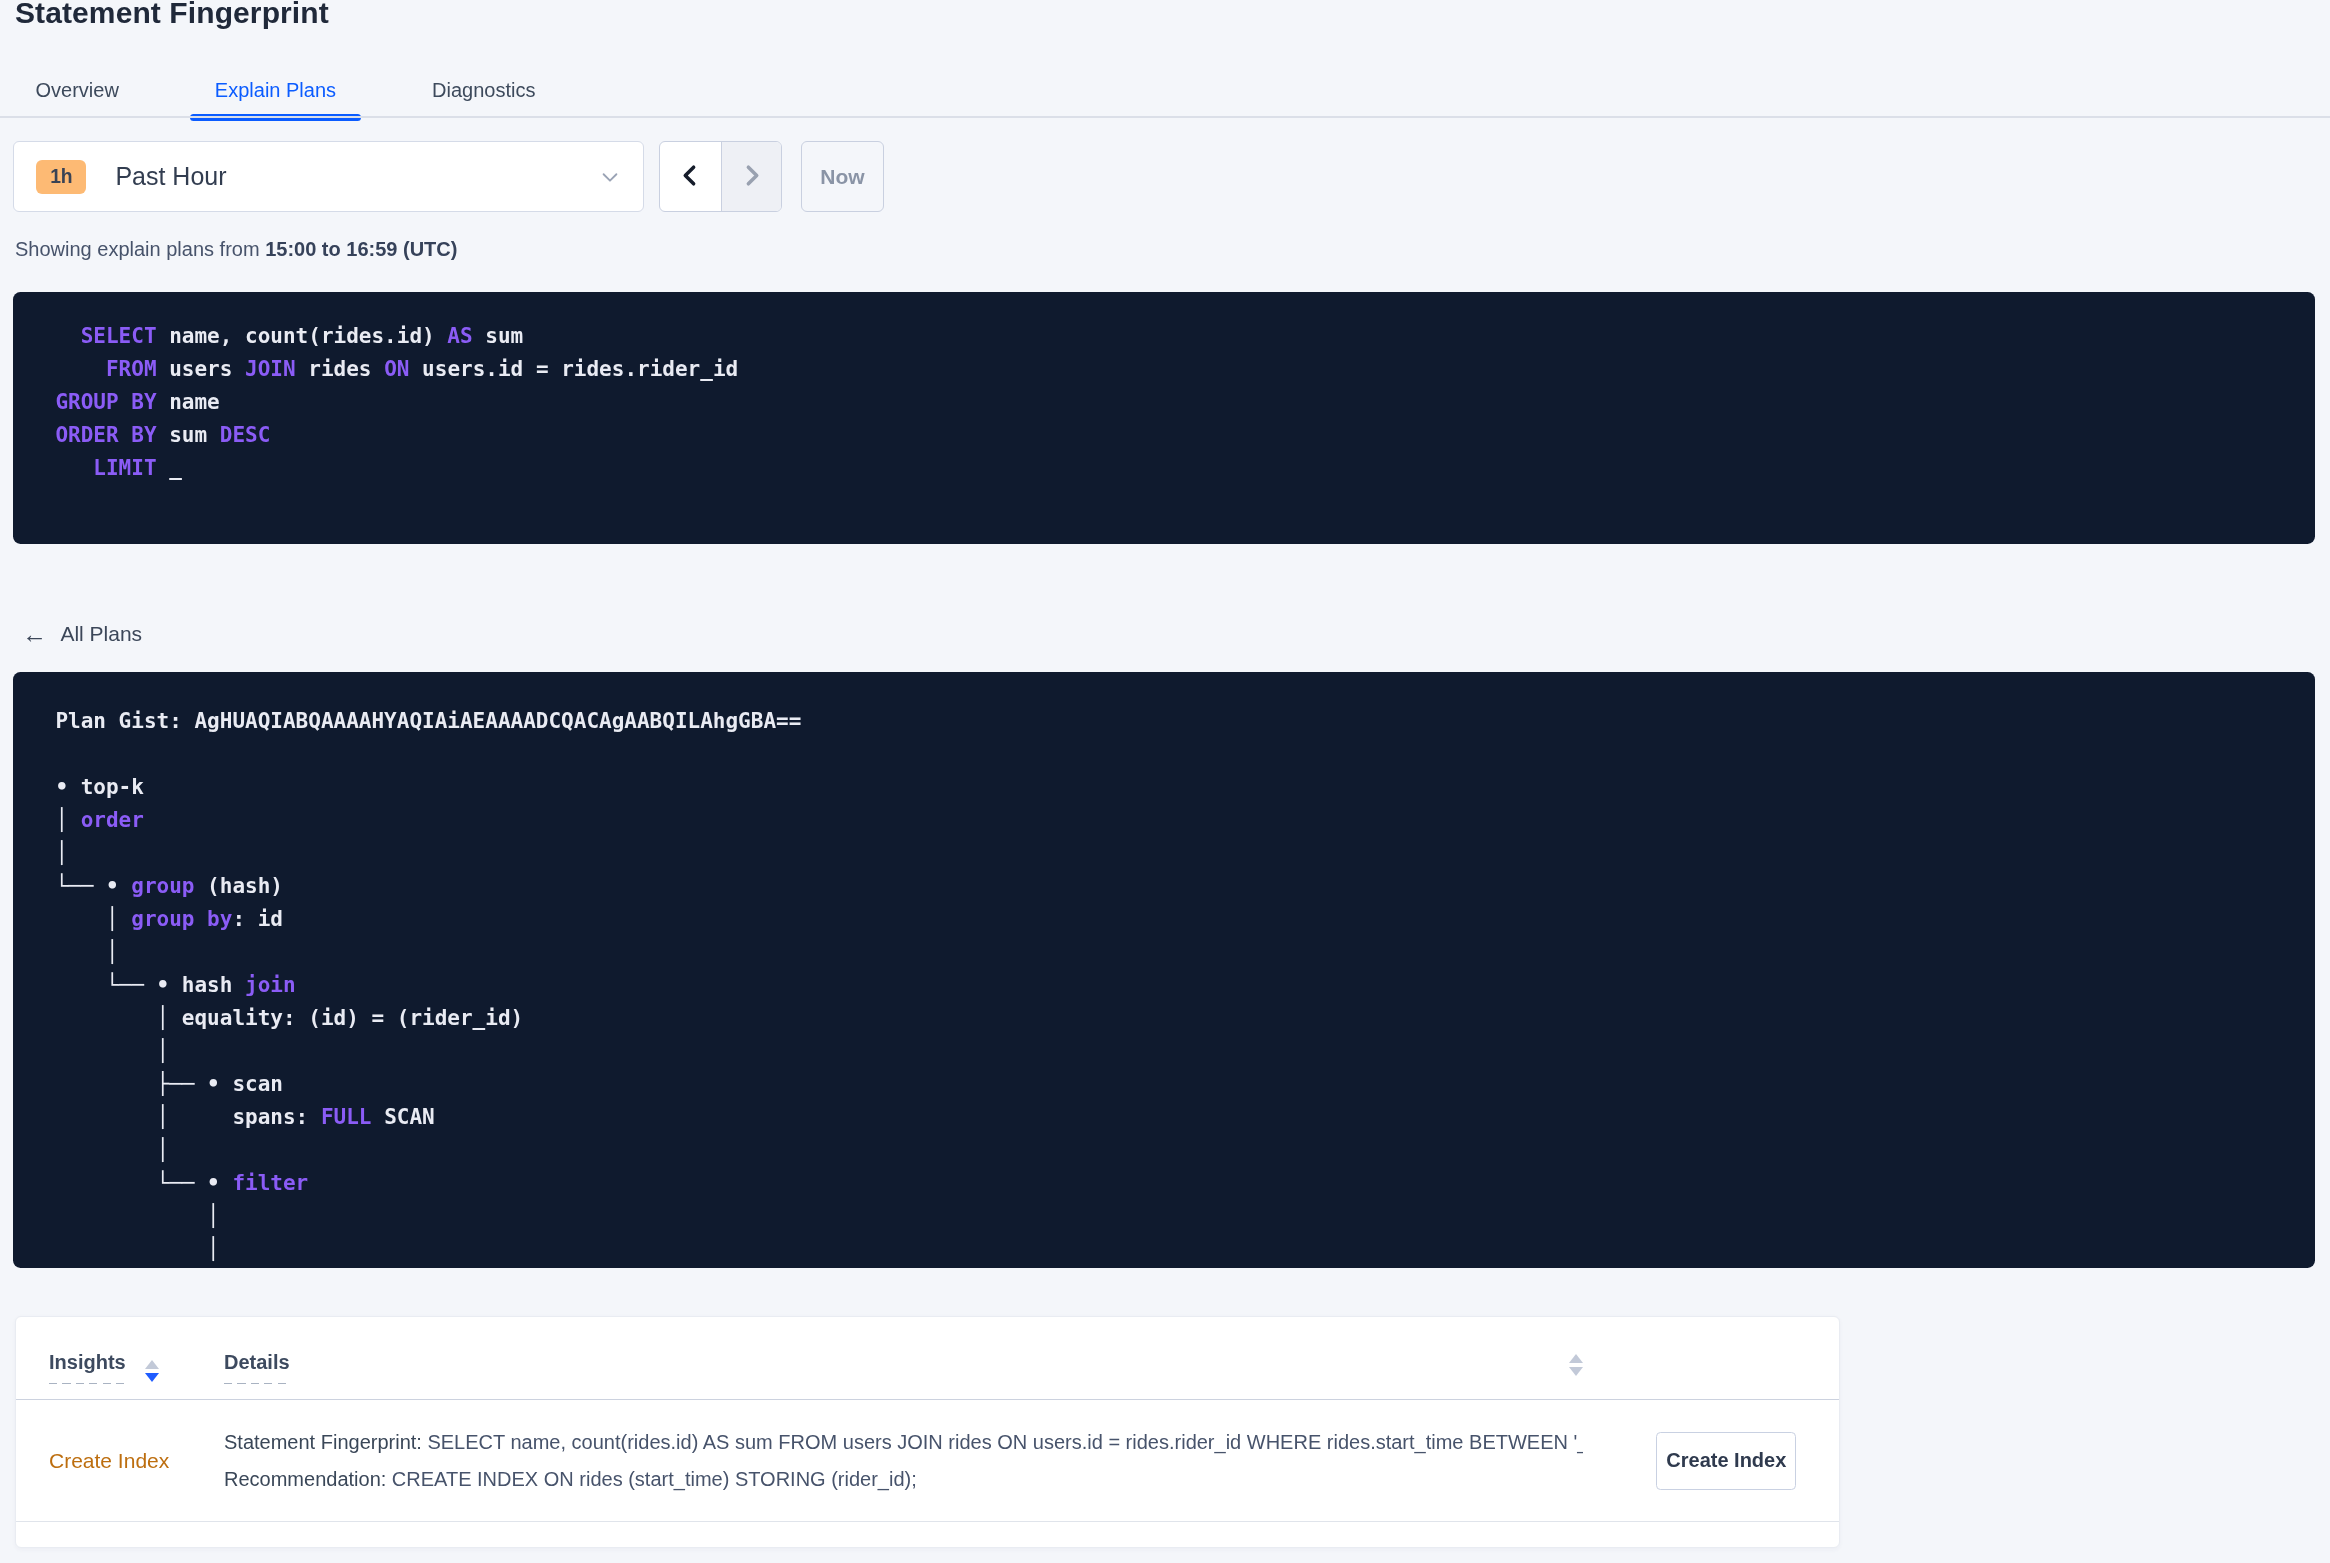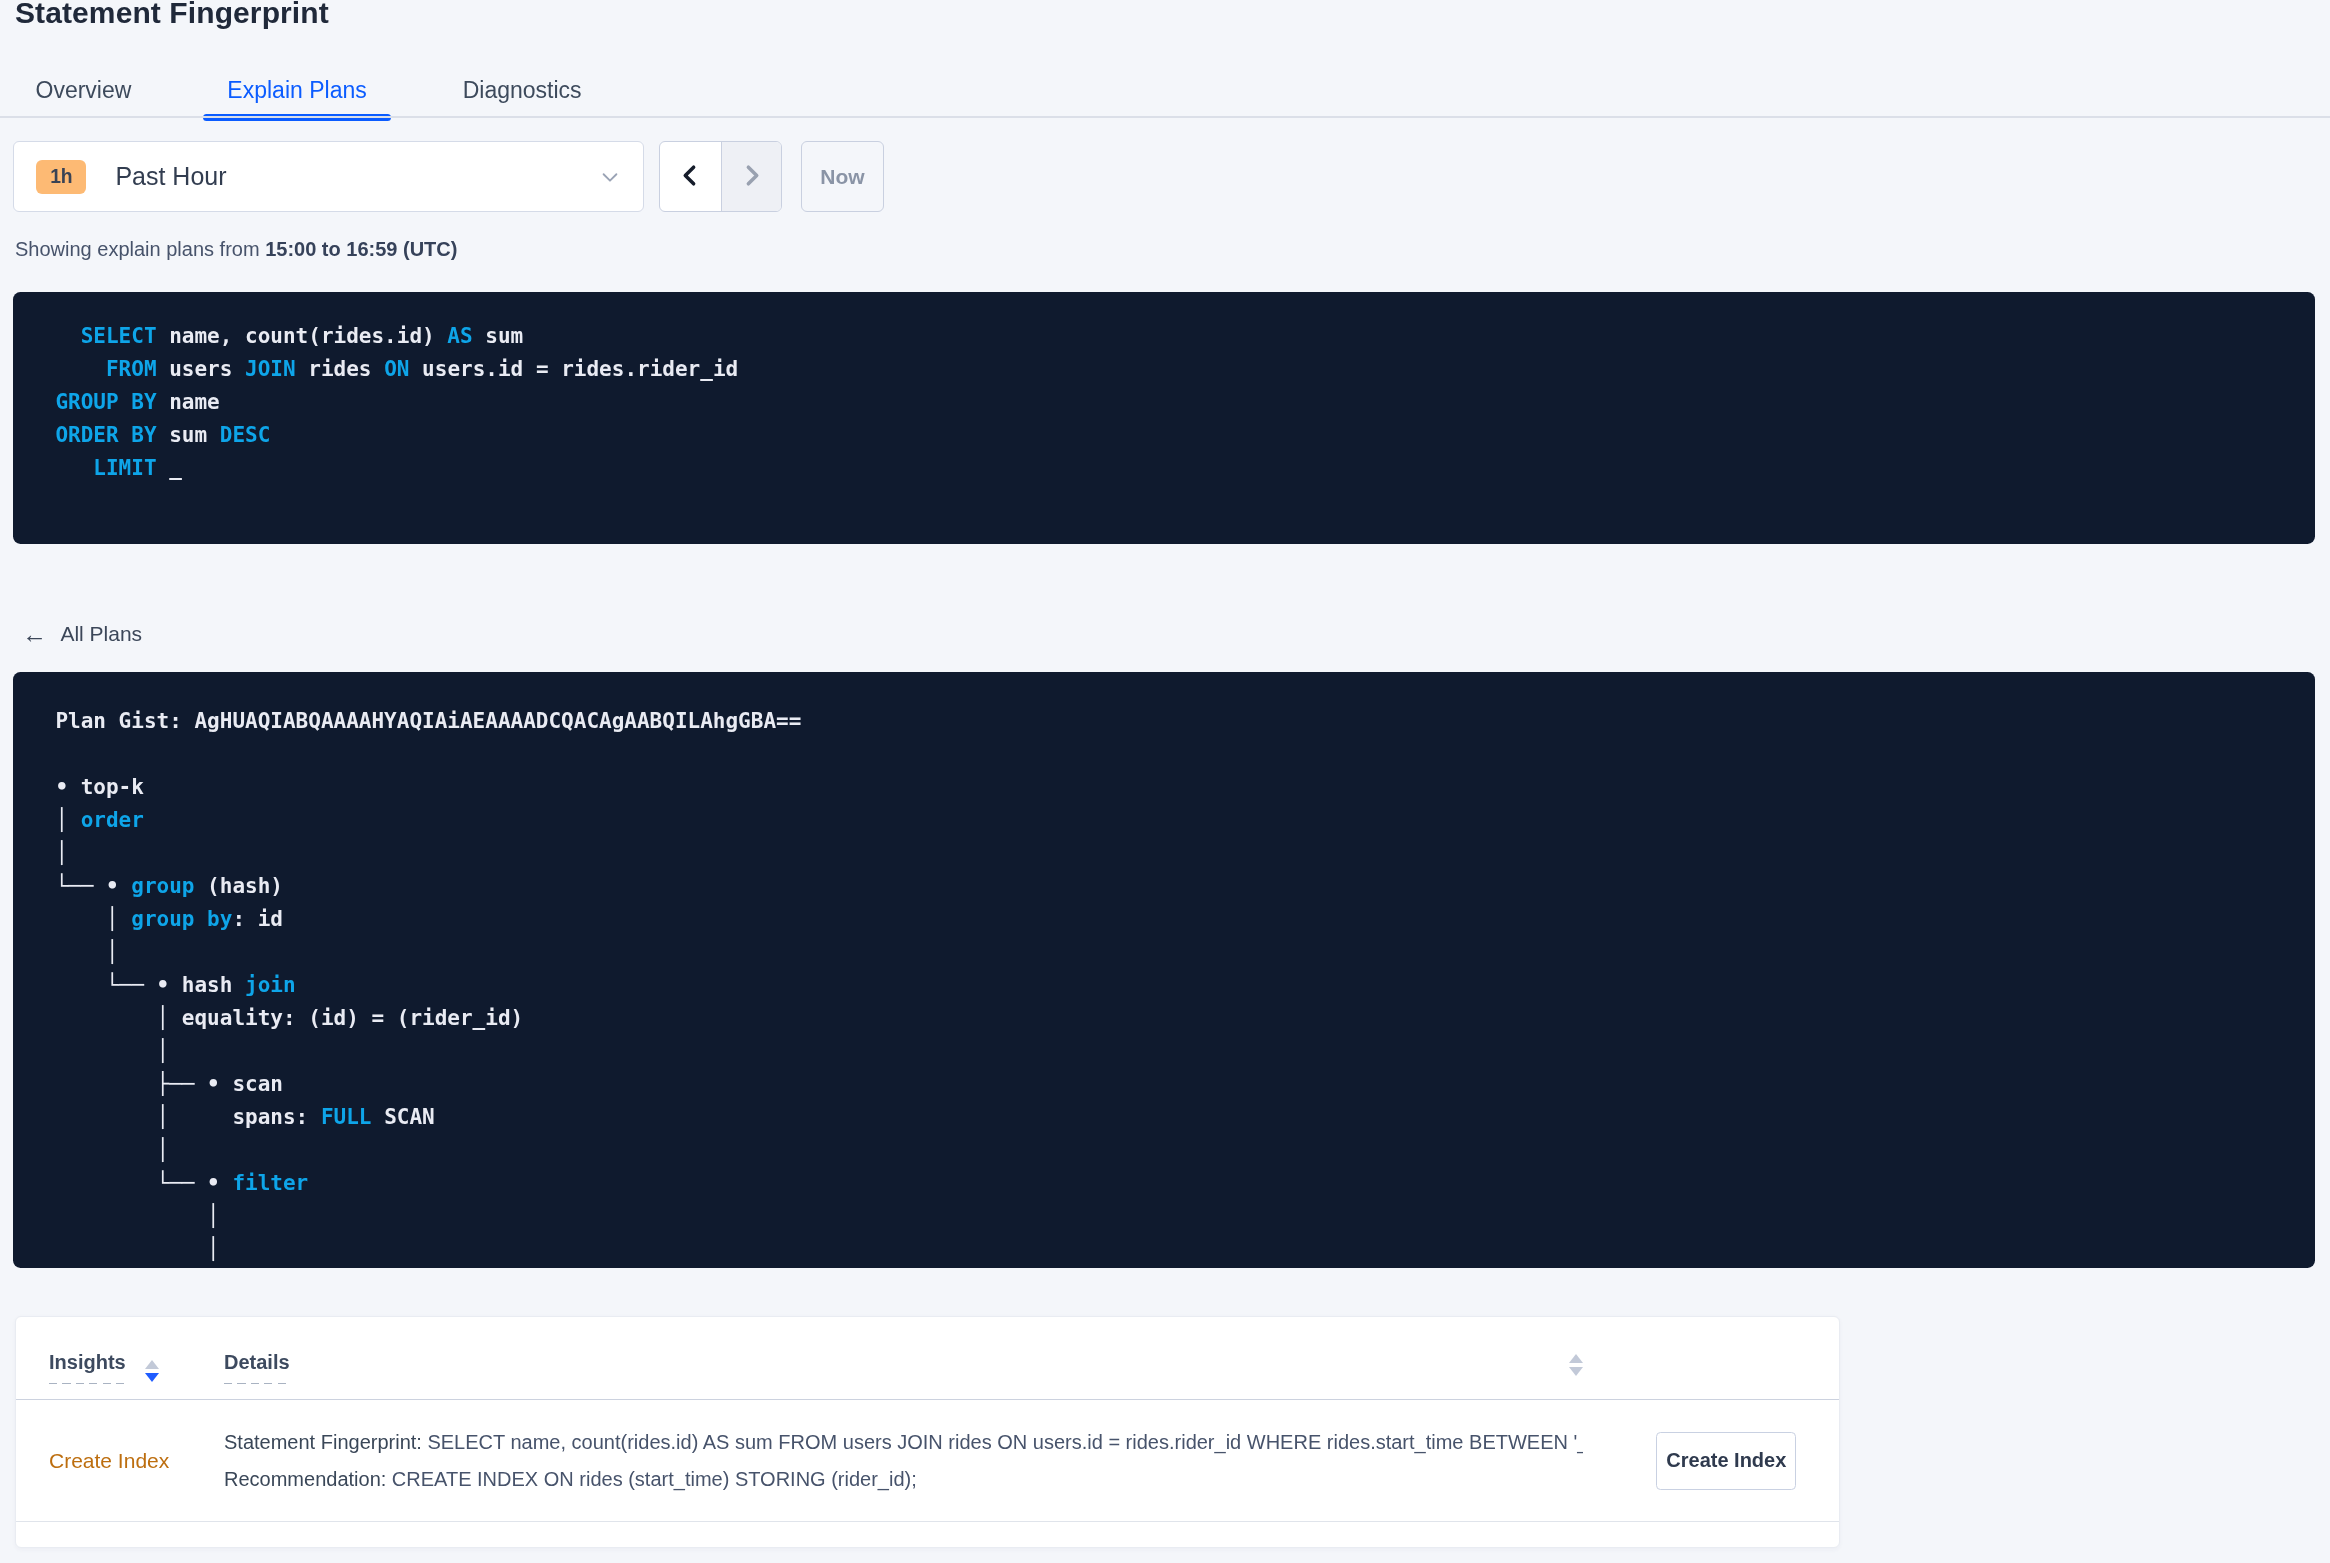--- a/index.html
+++ b/index.html
@@ -10,21 +10,21 @@
     -webkit-font-smoothing:antialiased;
   }
   
   .page-title{
     position:absolute;left:15px;top:-4.5px;
     font-size:30px;font-weight:700;color:#20293a;letter-spacing:0.1px;
   }
   .tabs{position:absolute;left:11px;top:64px;height:52px;display:flex;}
   .tab{
     position:relative;padding:0 24.5px;margin-right:47px;height:52px;line-height:52px;
-    font-size:23px;color:#3d4a5c;cursor:pointer;white-space:nowrap;
+    font-size:20px;color:#3d4a5c;cursor:pointer;white-space:nowrap;
   }
   .tab.active{color:#0b5cff;}
   .tab.active::after{
     content:'';position:absolute;left:0;right:0;bottom:-4.5px;height:6.7px;
     border-radius:3.7px;background:#0b5cff;
   }
   .tabs-divider{position:absolute;left:0;top:116px;width:2330px;height:2.2px;background:#dbdfe8;}
 
   
   .time-select{
@@ -56,21 +56,21 @@
 
   
   .code-block{
     position:absolute;left:13.4px;background:#0f1a2e;border-radius:7.4px;
     font-family:"DejaVu Sans Mono",monospace;font-weight:700;font-size:21px;
     line-height:33px;overflow:hidden;box-sizing:border-box;
   }
   .sql-block{top:292px;width:2302px;height:252px;padding:27.5px 30px 0 42px;}
   .plan-block{top:672px;width:2302px;height:596px;padding:33px 30px 0 42px;}
   .code-line{white-space:pre;min-height:33px;}
-  .c-k{color:#0ea5e9;margin-top:20px;}   
+  .c-k{color:#8b5cf6;margin-top:20px;}   
   .c-p{color:#e9ebf3;}   
   .c-s{color:#ee9434;}   
 
   .all-plans{
     position:absolute;left:22px;top:622px;display:flex;align-items:center;
     font-size:21px;color:#3c4759;cursor:pointer;
   }
   .all-plans .arrow{font-size:25px;line-height:21px;margin-right:13.4px;color:#3c4759;}
 
   

